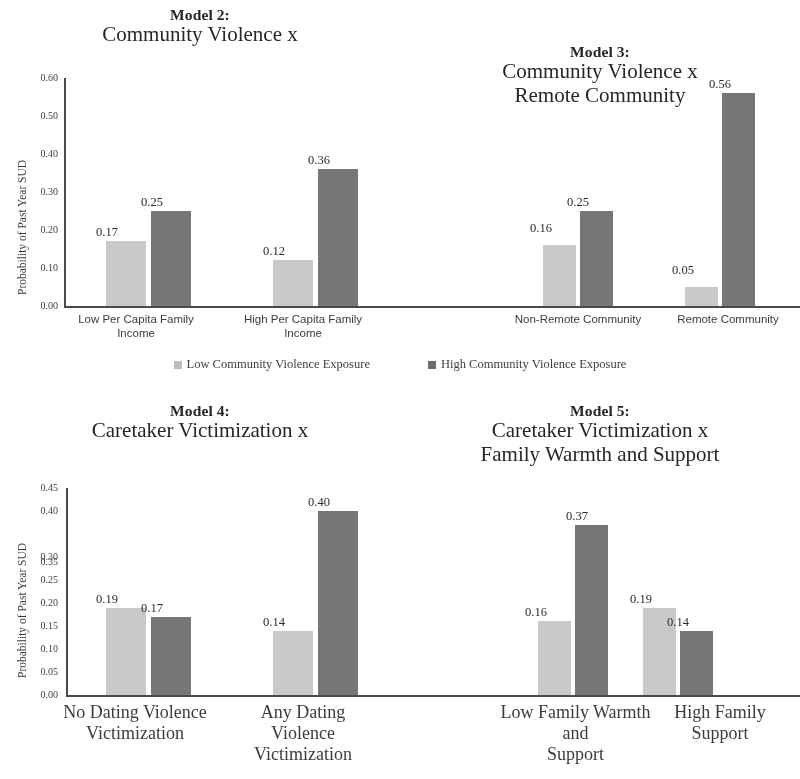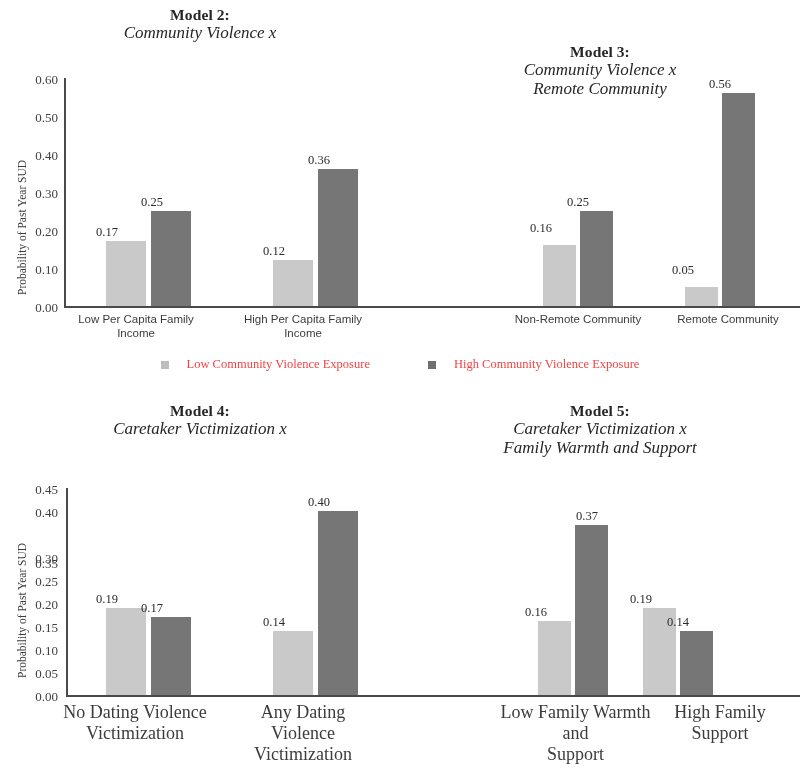--- a/index.html
+++ b/index.html
@@ -44,39 +44,38 @@
   .chart-title .tline1 {
     display: block;
     font-weight: bold;
     font-size: 15.5px;
     letter-spacing: .1px;
   }
   .chart-title .tline2,
   .chart-title .tline3 {
     display: block;
     font-weight: normal;
-    font-size: 17px;
-    font-style: italic;
+    font-size: 21px;
   }
 
   
   .ylabel {
     position: absolute;
     font-family: "Liberation Serif", serif;
     font-size: 11.5px;
     color: #3a3a3a;
     white-space: nowrap;
     transform-origin: 0 0;
     transform: rotate(-90deg);
   }
   .ytick {
     position: absolute;
     text-align: right;
     font-family: "Liberation Serif", serif;
-    font-size: 13px;
+    font-size: 10px;
     color: #3f3f3f;
     white-space: nowrap;
   }
 
   .axis-vertical {
     position: absolute;
     width: 2px;
     background: #4a4a4a;
   }
   .axis-baseline {
@@ -122,24 +121,24 @@
     left: 0;
     width: 800px;
     display: flex;
     justify-content: center;
     align-items: center;
     gap: 58px;
   }
   .legend-entry {
     display: flex;
     align-items: center;
-    gap: 18px;
+    gap: 5px;
     font-family: "Liberation Serif", serif;
     font-size: 12.5px;
-    color: #ef4444;
+    color: #404040;
     white-space: nowrap;
   }
   .legend-swatch {
     width: 8px;
     height: 8px;
     display: inline-block;
   }
   .legend-swatch.low  { background: #bdbdbd; }
   .legend-swatch.high { background: #6e6e6e; }
 </style>
@@ -285,21 +284,21 @@
       <span class="tline3">Family Warmth and Support</span>
     </div>
 
     <div style="position:absolute; left:0px; top:98px; width:400px; height:207px;">
       <div class="bar low" style="left:138px; width:33px; height:73.6px;"></div>
       <div class="bar high" style="left:175px; width:33px; height:170.2px;"></div>
       <div class="bar low" style="left:243px; width:33px; height:87.4px;"></div>
       <div class="bar high" style="left:280px; width:33px; height:64.4px;"></div>
 
       <div class="bar-value" style="left:125px; top:117.4px; width:60px;">0.16</div>
-      <div class="bar-value" style="left:176px; top:20.8px;  width:60px;">0.37</div>
+      <div class="bar-value" style="left:166px; top:20.8px;  width:60px;">0.37</div>
       <div class="bar-value" style="left:230px; top:103.6px; width:60px;">0.19</div>
       <div class="bar-value" style="left:267px; top:126.6px; width:60px;">0.14</div>
     </div>
 
     <div class="axis-baseline" style="left:0px; top:305px; width:400px;"></div>
 
     <div class="cat-label serif" style="left:98px;  top:312px; width:155px;">
       <span>Low Family Warmth and</span><br>
       <span>Support</span>
     </div>

